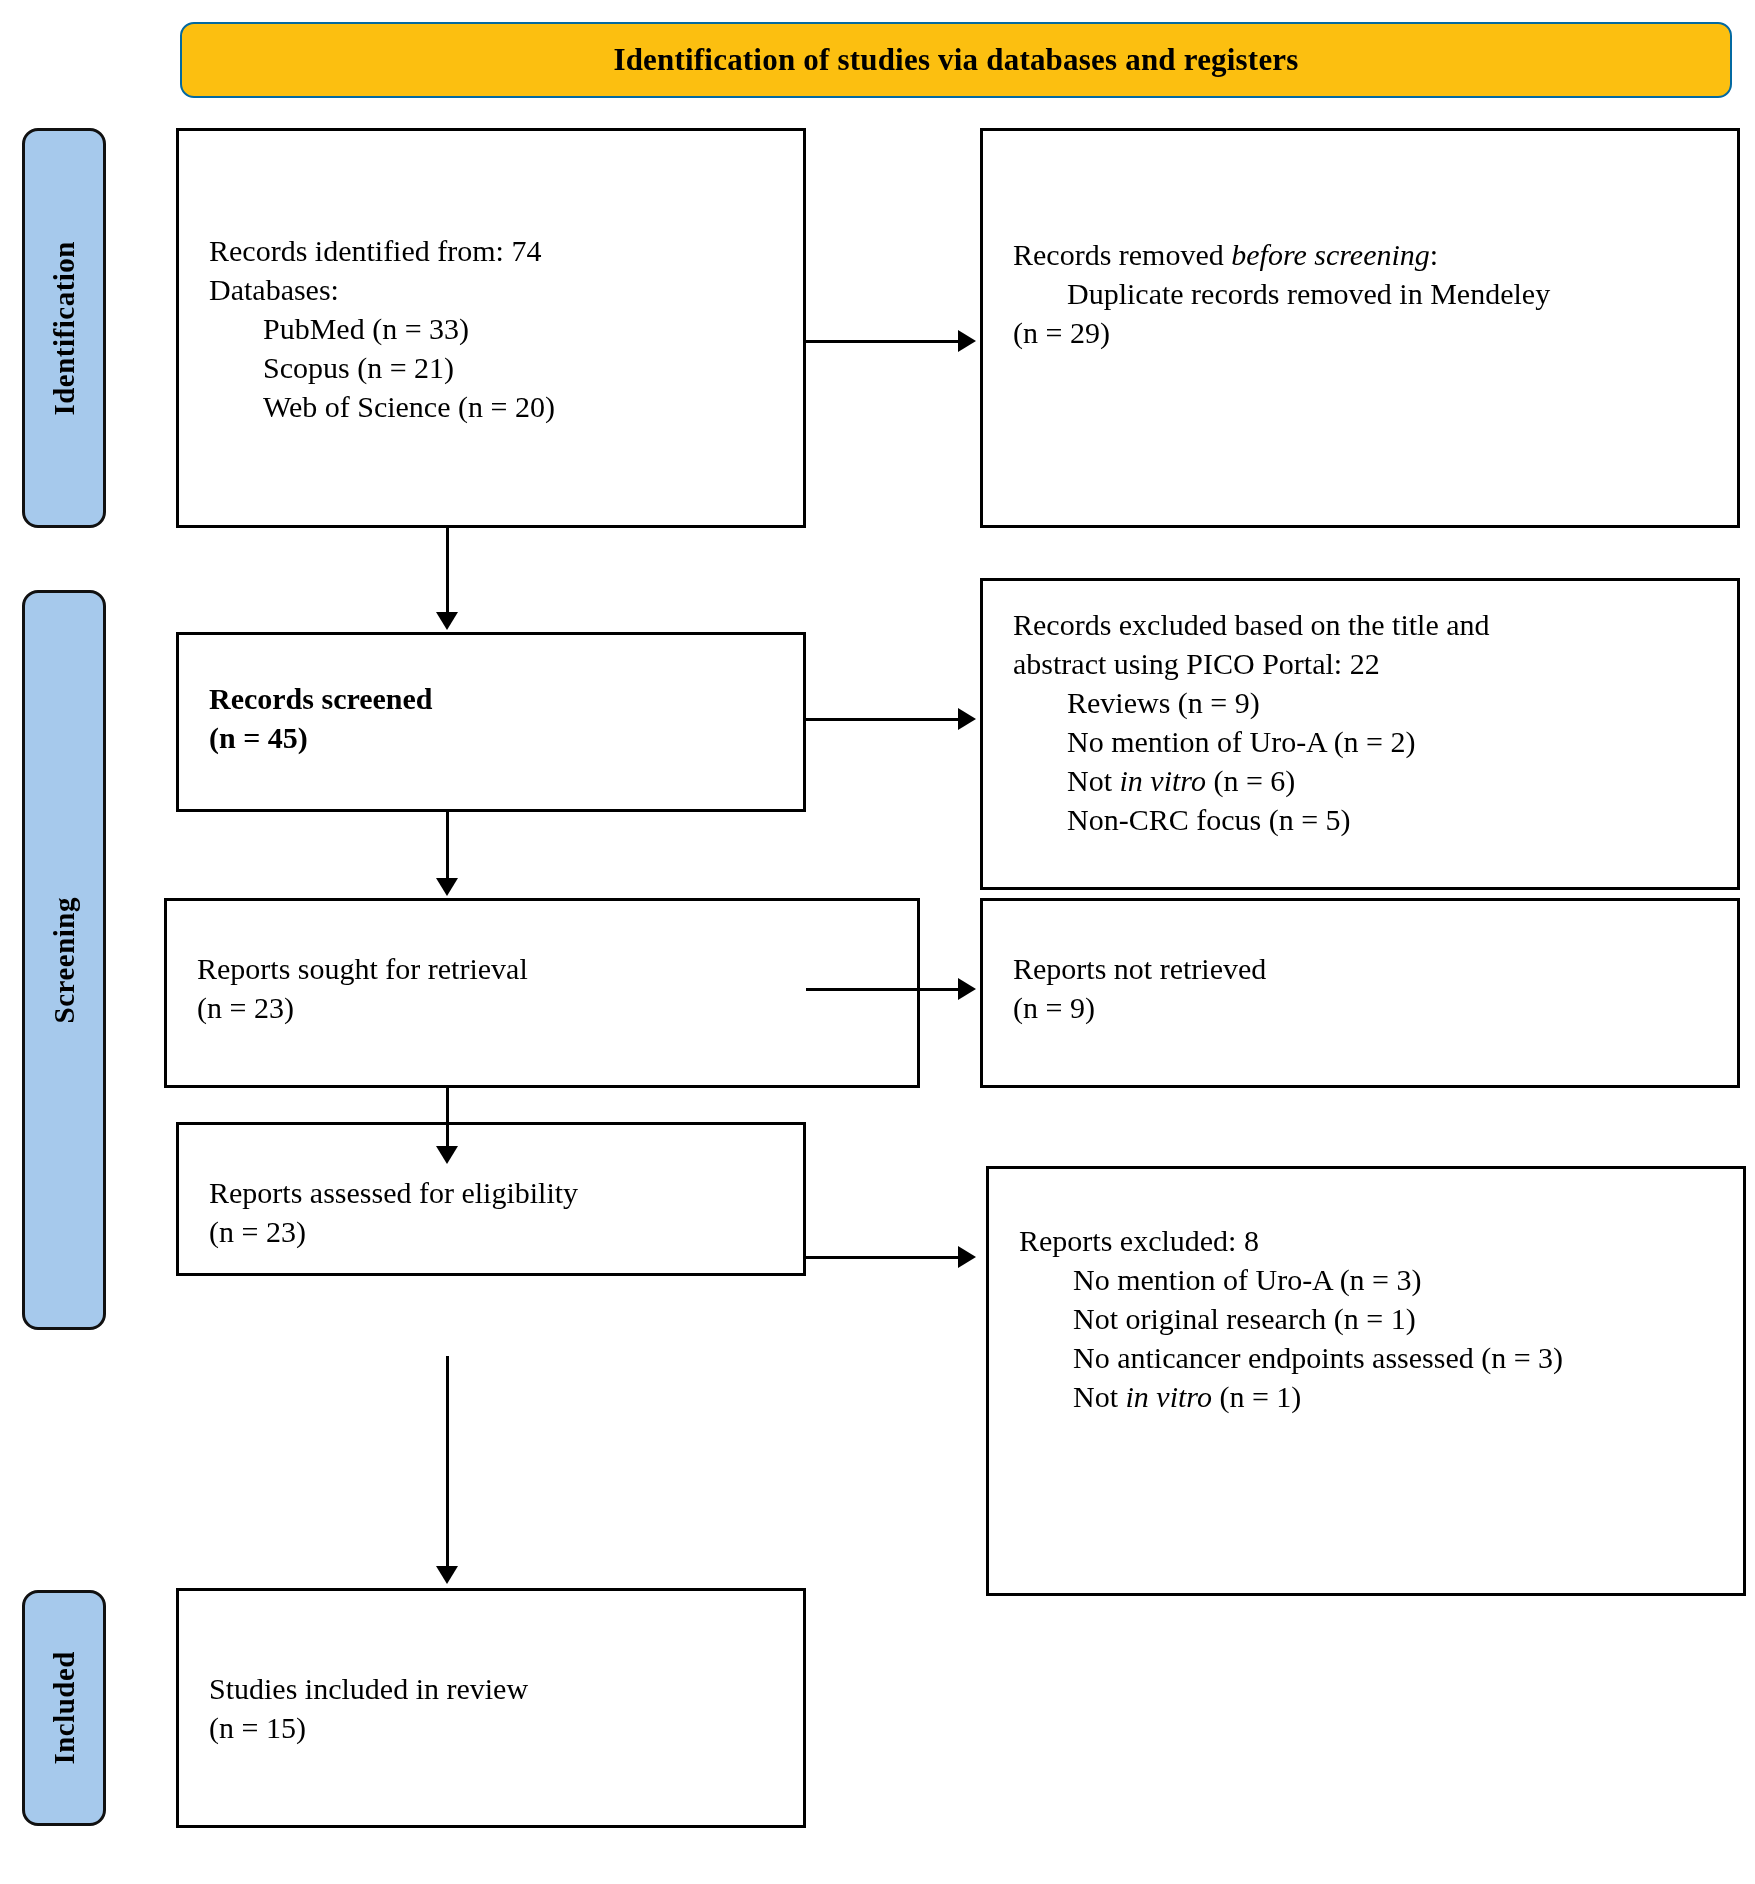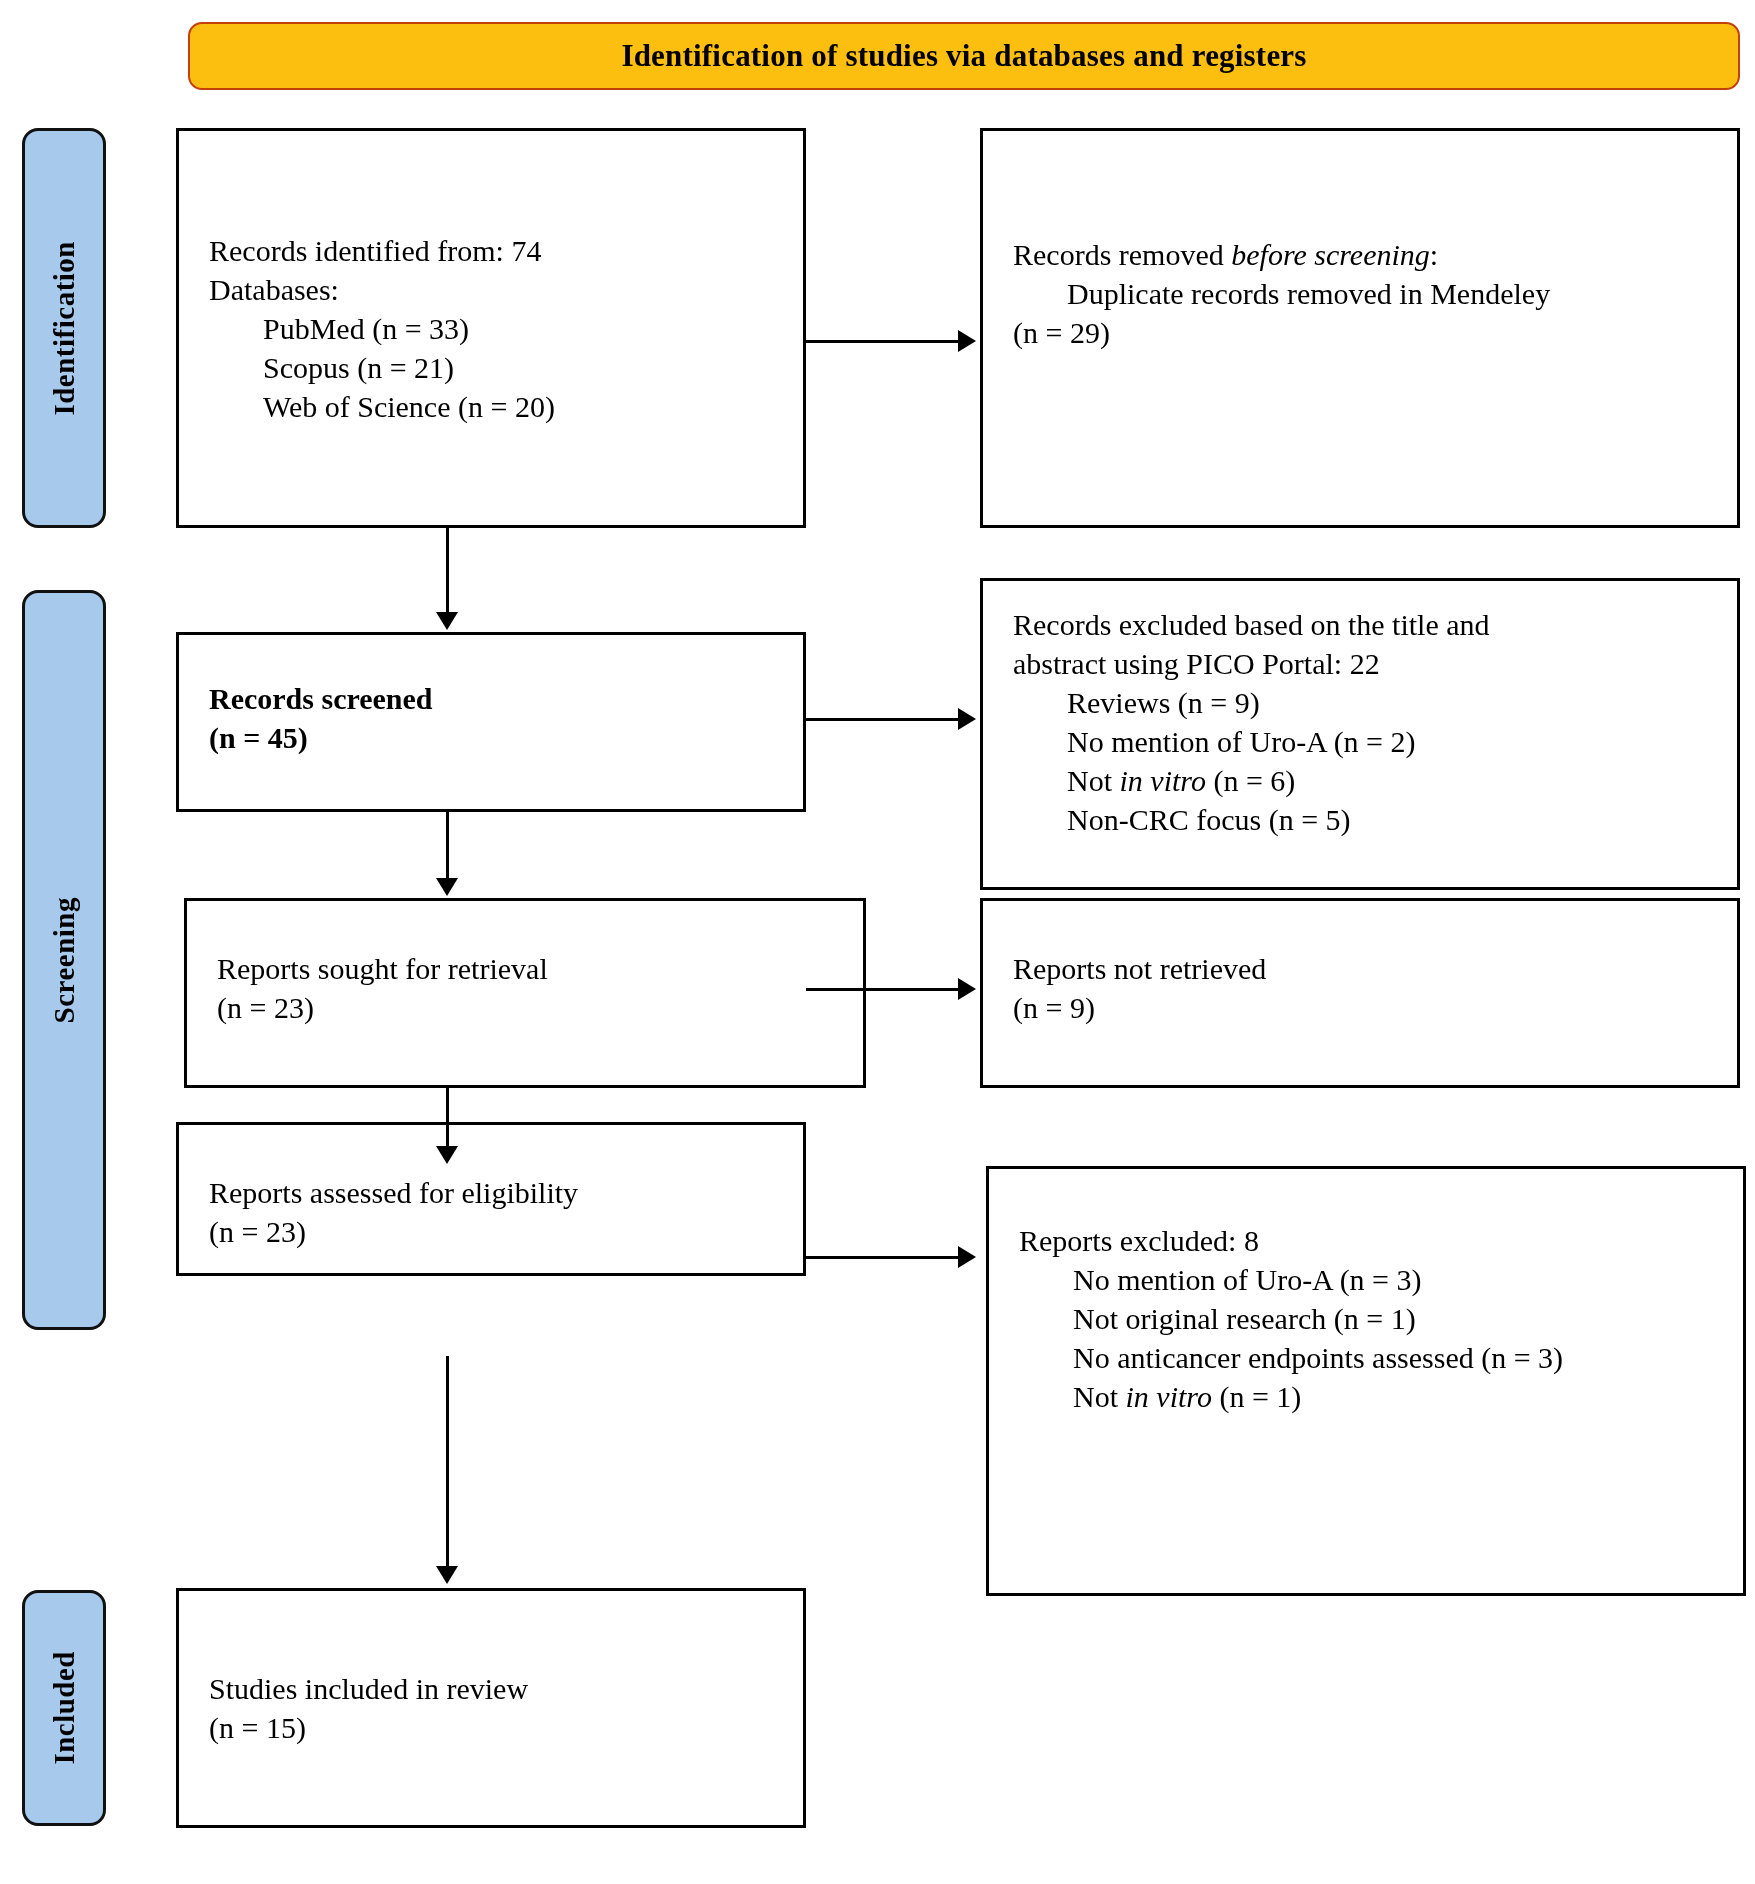--- a/index.html
+++ b/index.html
@@ -15,26 +15,26 @@
     position: relative;
     width: 1755px;
     height: 1884px;
     background: #ffffff;
     overflow: hidden;
   }
 
   
   .banner {
     position: absolute;
-    left: 188px;
+    left: 180px;
     top: 22px;
     width: 1552px;
-    height: 68px;
+    height: 76px;
     background: #FCBF10;
-    border: 2px solid #c2410c;
+    border: 2px solid #0369a1;
     border-radius: 14px;
     display: flex;
     align-items: center;
     justify-content: center;
     box-sizing: border-box;
   }
   .banner-title {
     font-family: "Liberation Serif", "DejaVu Serif", serif;
     font-weight: bold;
     font-size: 31px;
@@ -92,21 +92,21 @@
 
   #box-removed           { left: 980px; top: 128px;  width: 760px;  height: 400px; }
   #box-removed .box-text      { top: 104px; }
 
   #box-screened          { left: 176px; top: 632px;  width: 630px;  height: 180px; font-weight: bold; }
   #box-screened .box-text     { top: 44px; }
 
   #box-excluded-title    { left: 980px; top: 578px;  width: 760px;  height: 312px; }
   #box-excluded-title .box-text { top: 24px; }
 
-  #box-sought            { left: 184px; top: 898px;  width: 682px;  height: 190px; }
+  #box-sought            { left: 164px; top: 898px;  width: 756px;  height: 190px; }
   #box-sought .box-text       { top: 48px; }
 
   #box-not-retrieved     { left: 980px; top: 898px;  width: 760px;  height: 190px; }
   #box-not-retrieved .box-text{ top: 48px; }
 
   #box-assessed          { left: 176px; top: 1122px; width: 630px;  height: 154px; }
   #box-assessed .box-text     { top: 48px; }
 
   #box-reports-excluded  { left: 986px; top: 1166px; width: 760px;  height: 430px; }
   #box-reports-excluded .box-text { top: 52px; }

